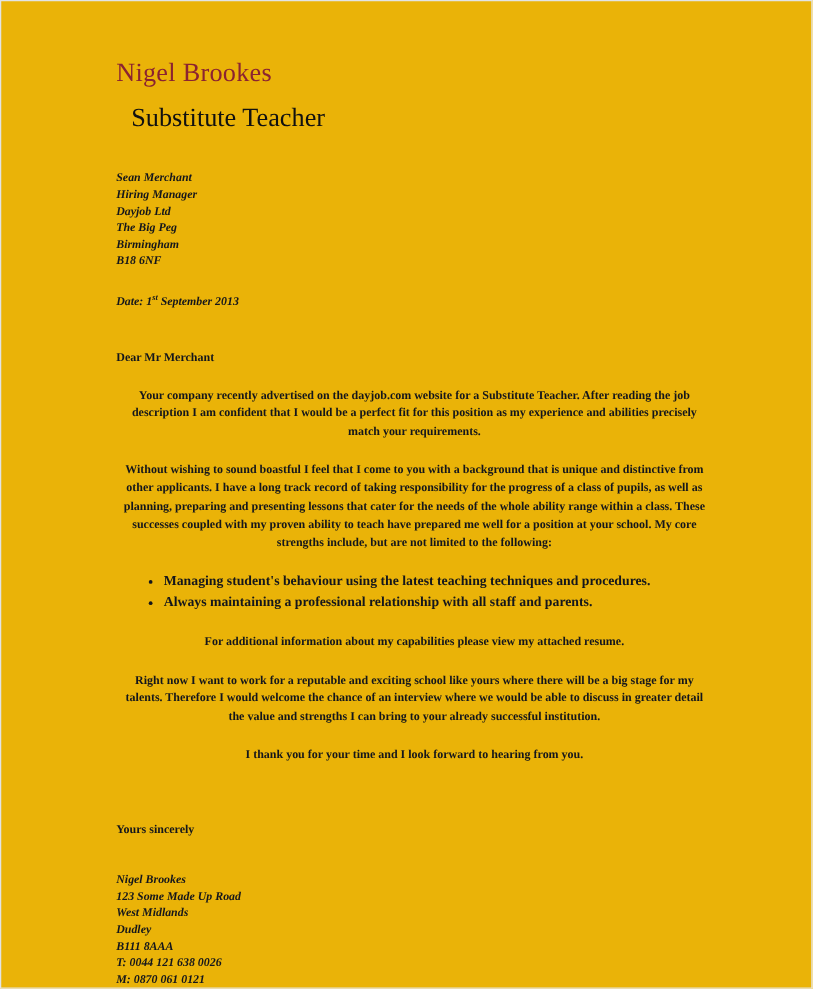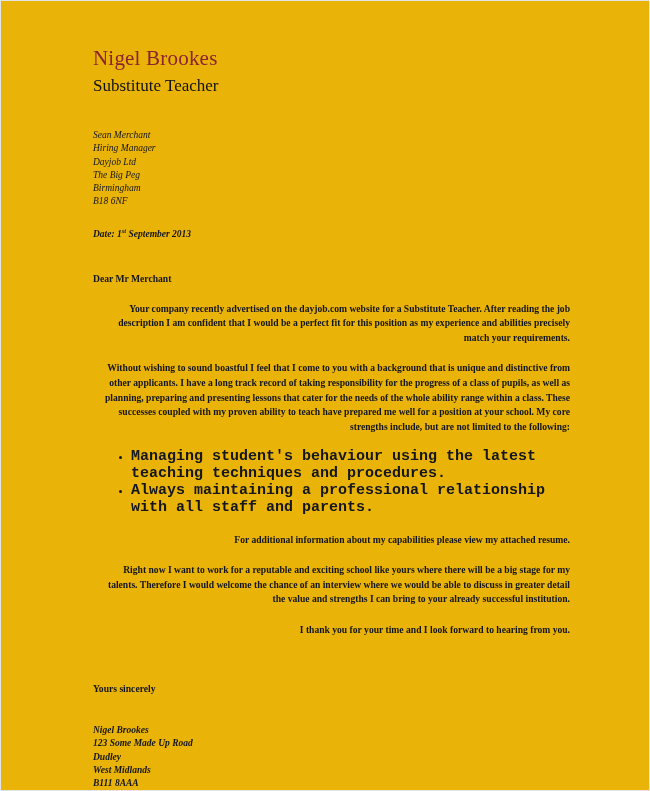--- a/index.html
+++ b/index.html
@@ -29,31 +29,31 @@
     font-family: "Liberation Serif", "DejaVu Serif", serif;
     font-size: 21px;
     line-height: 26px;
     color: #8b2331;
     letter-spacing: 0.2px;
     margin: 0 0 4px 0;
     font-weight: 400;
   }
   .letterhead-title {
     font-family: "Liberation Serif", "DejaVu Serif", serif;
-    font-size: 17px;
+    font-size: 21px;
     line-height: 22px;
     color: #111111;
-    margin: 0;
+    margin: 12px;
     font-weight: 400;
   }
   .recipient-block {
     margin-top: 32px;
     font-size: 9.5px;
     line-height: 13.3px;
-    font-weight: normal;
+    font-weight: bold;
     font-style: italic;
     color: #14161c;
   }
   .recipient-line {
     display: block;
     white-space: pre;
   }
   .date-line {
     margin-top: 19px;
     font-size: 9.5px;
@@ -72,36 +72,35 @@
     font-size: 9.6px;
     line-height: 13.5px;
     font-weight: bold;
     color: #14161c;
   }
   .body-para {
     margin-top: 16px;
     font-size: 9.6px;
     line-height: 14.6px;
     color: #14161c;
-    text-align: right;
+    text-align: center;
     font-weight: bold;
   }
   .bullet-list {
     list-style: none;
     margin: 15px 0 0 0;
     padding: 0;
   }
   .bullet-item {
     position: relative;
     padding-left: 38px;
-    font-size: 15px;
+    font-size: 11px;
     line-height: 16.8px;
     color: #14161c;
     font-weight: bold;
-    font-family: Liberation Mono, monospace;
   }
   .bullet-item::before {
     content: "";
     position: absolute;
     left: 26px;
     top: 7px;
     width: 3px;
     height: 3px;
     border-radius: 50%;
     background: #14161c;
@@ -166,22 +165,22 @@
 
     <p class="body-para">Right now I want to work for a reputable and exciting school like yours where there will be a big stage for my talents. Therefore I would welcome the chance of an interview where we would be able to discuss in greater detail the value and strengths I can bring to your already successful institution.</p>
 
     <p class="body-para">I thank you for your time and I look forward to hearing from you.</p>
 
     <div class="closing">Yours sincerely</div>
 
     <div class="signature-block">
       <span class="signature-line">Nigel Brookes</span>
       <span class="signature-line">123 Some Made Up Road</span>
+      <span class="signature-line">West Midlands</span>
       <span class="signature-line">Dudley</span>
-      <span class="signature-line">West Midlands</span>
       <span class="signature-line">B111 8AAA</span>
       <span class="signature-line">T: 0044 121 638 0026</span>
       <span class="signature-line">M: 0870 061 0121</span>
       <span class="signature-line">E: info@dayjob.com</span>
     </div>
 
   </div>
 </div>
 
 </body></html>

